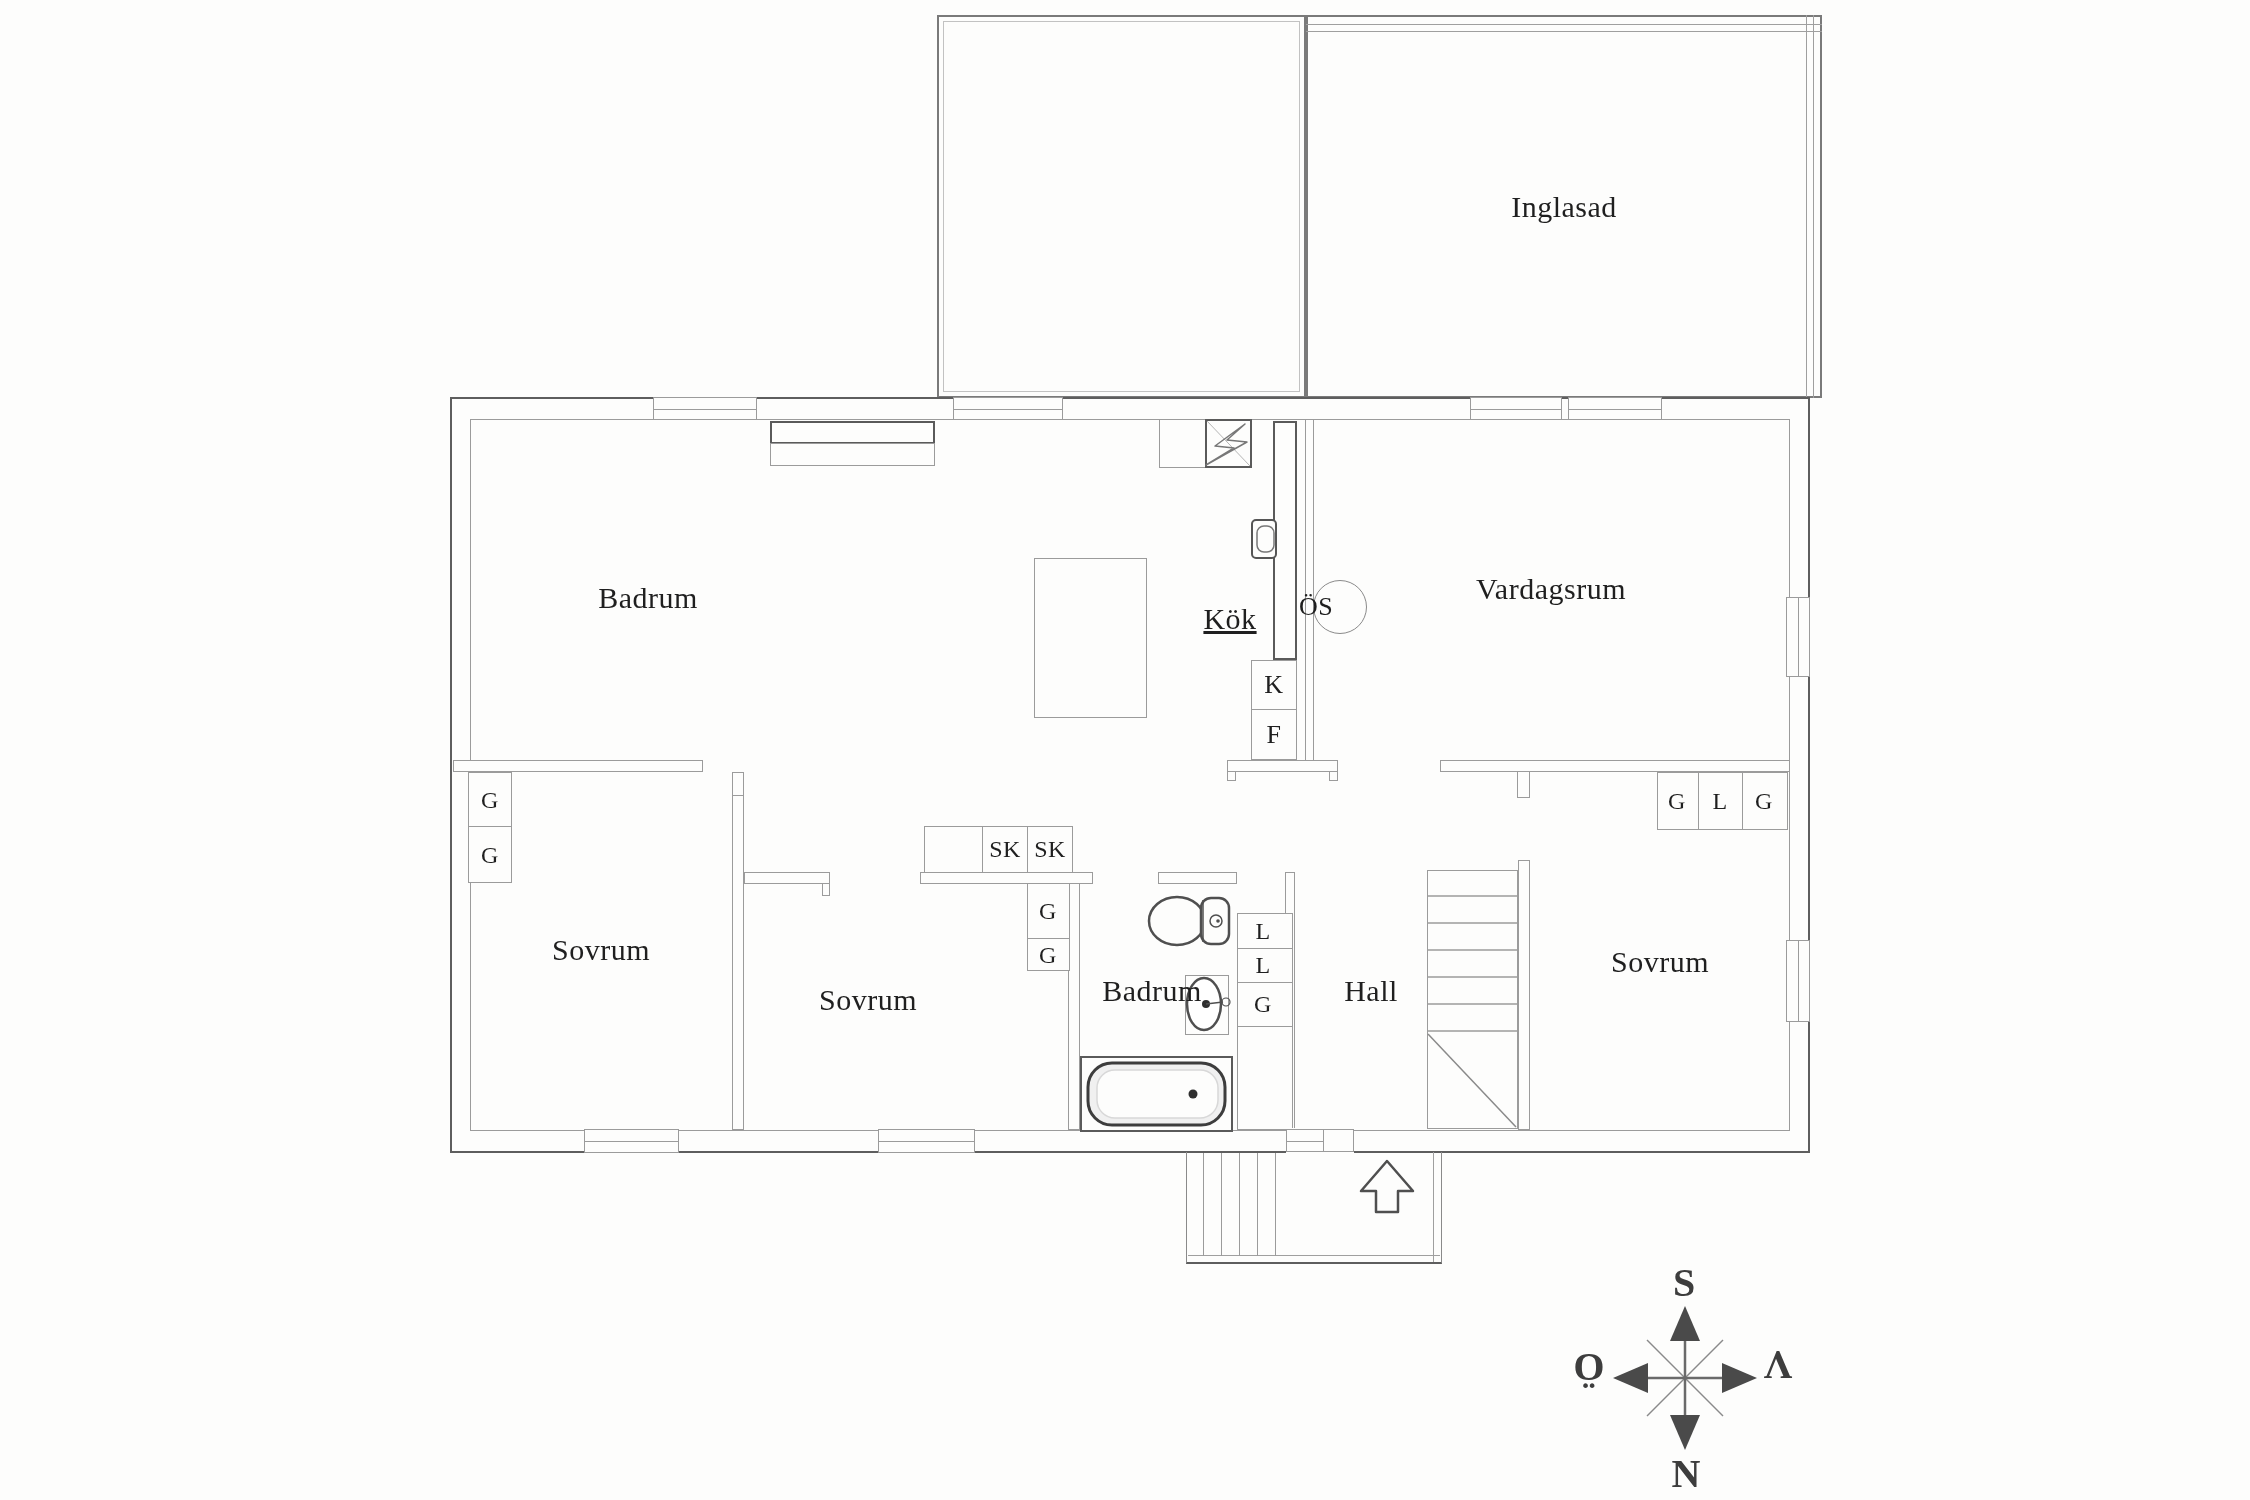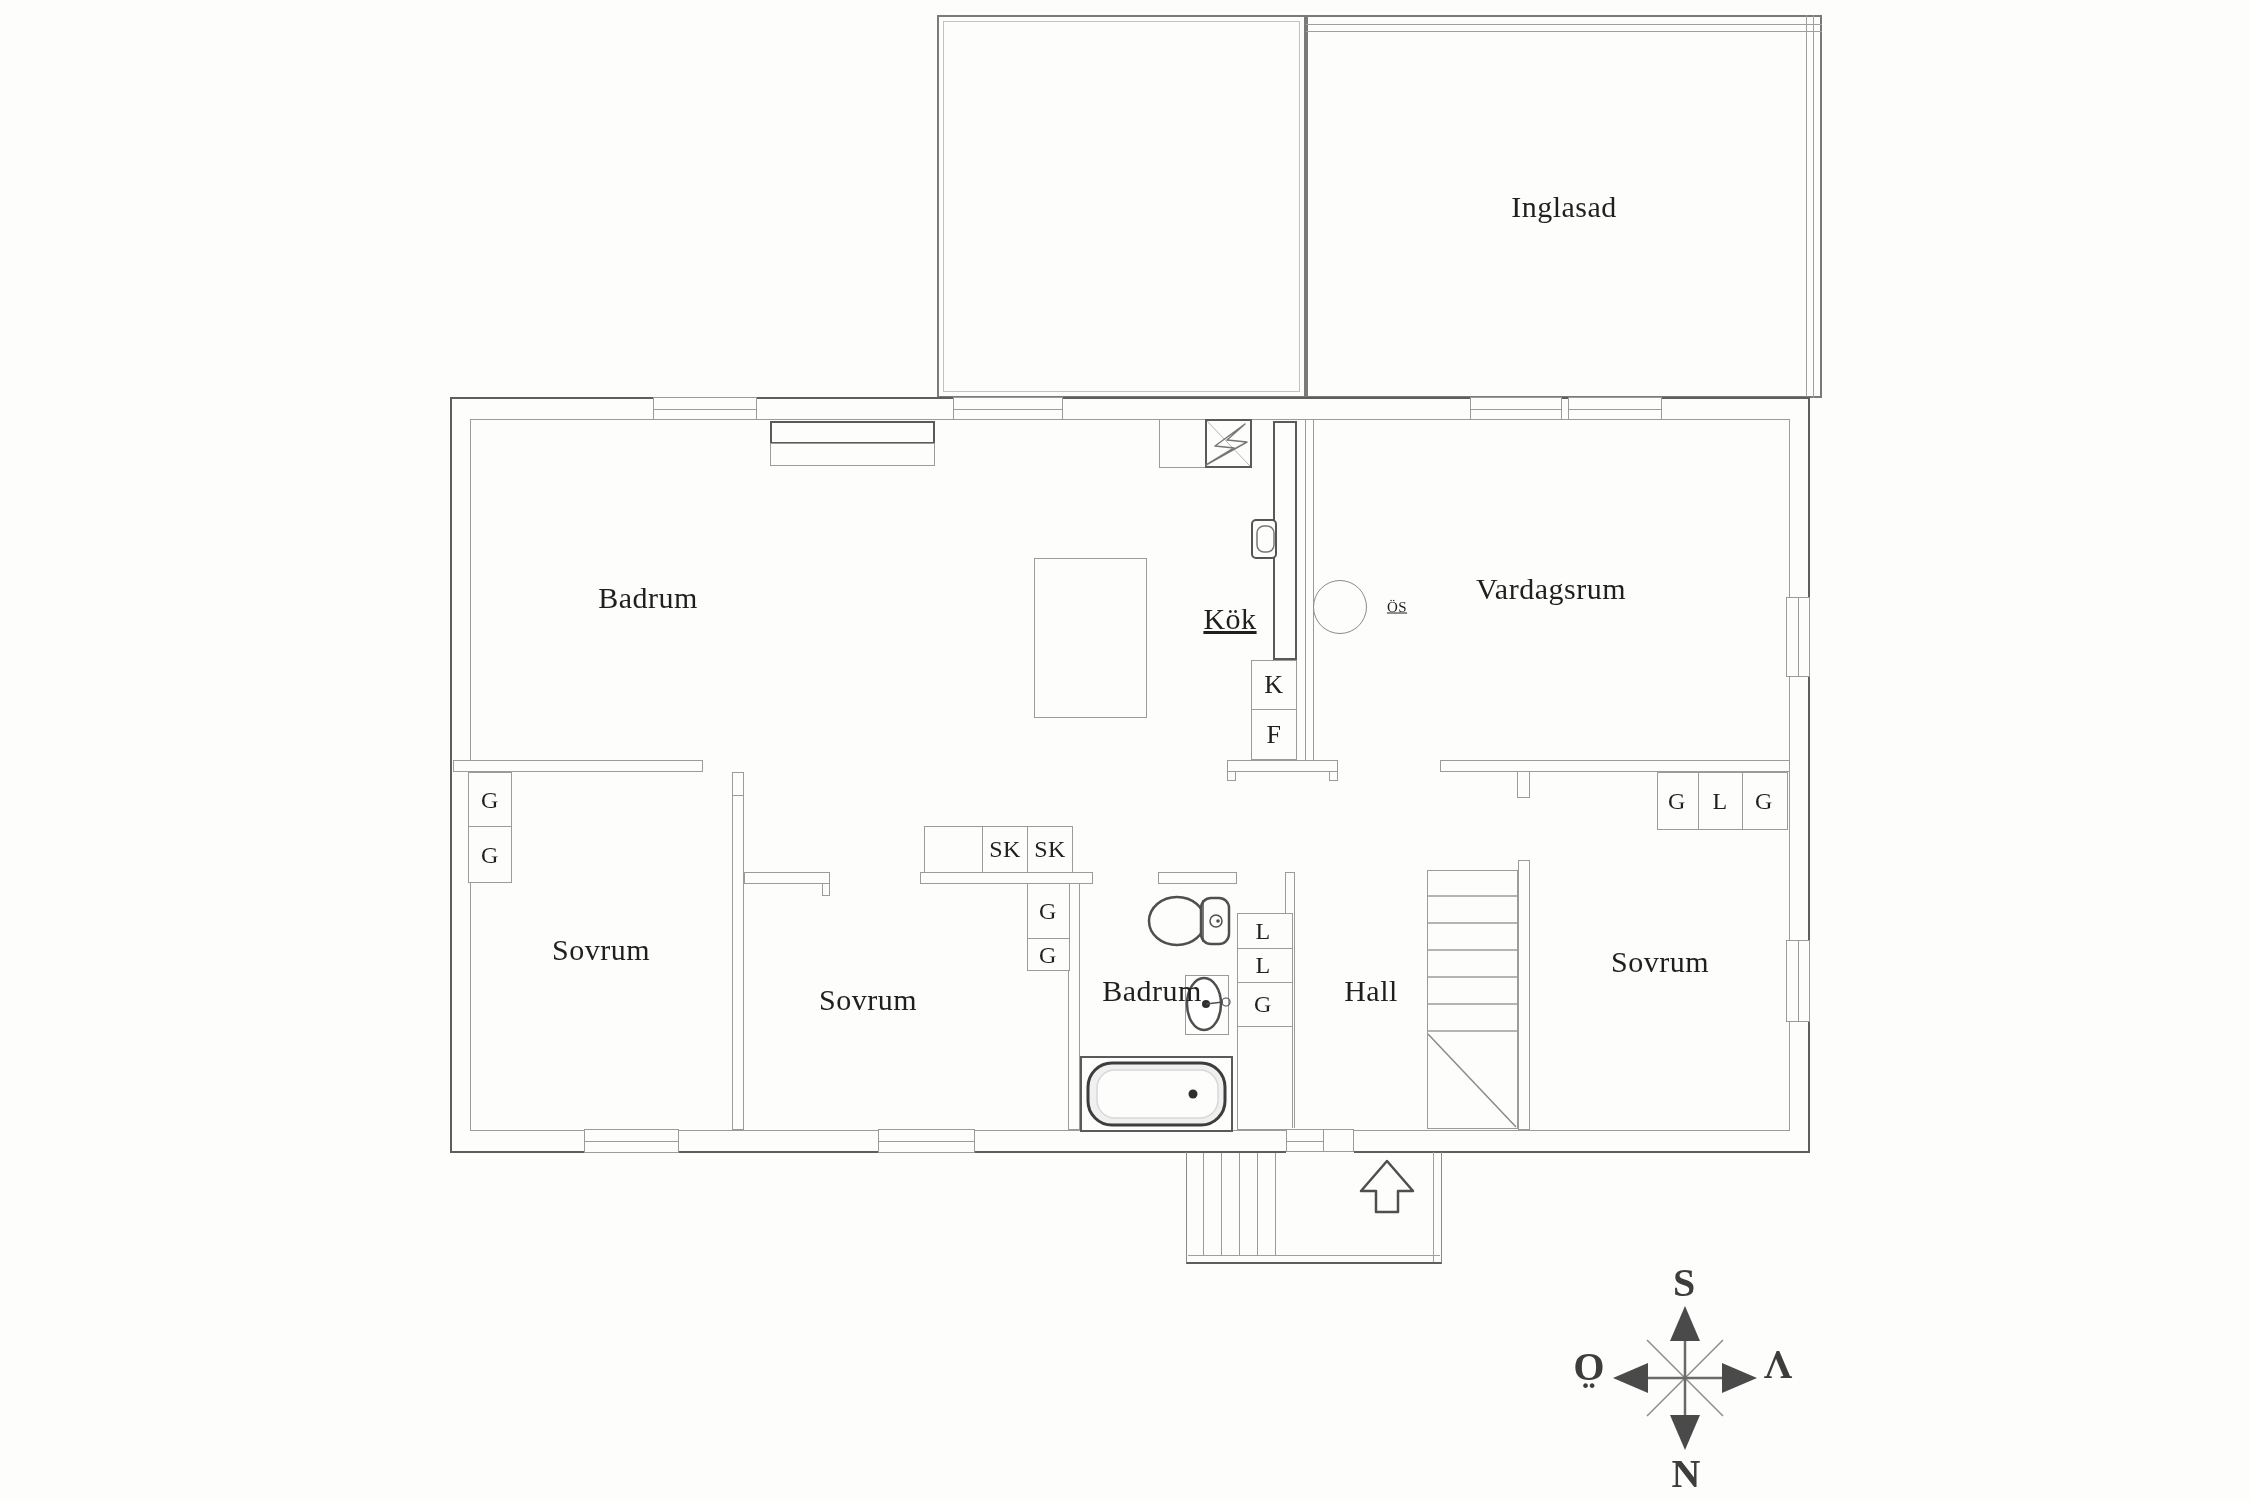--- a/index.html
+++ b/index.html
@@ -211,21 +211,21 @@
   <div class="lbl" style="left:1564px;top:207px;">Inglasad</div>
   <div class="lbl" style="left:648px;top:598px;">Badrum</div>
   <div class="lbl" style="left:1230px;top:619px;text-decoration:underline;">Kök</div>
   <div class="lbl" style="left:1551px;top:589px;">Vardagsrum</div>
   <div class="lbl" style="left:601px;top:950px;">Sovrum</div>
   <div class="lbl" style="left:868px;top:1000px;">Sovrum</div>
   <div class="lbl" style="left:1660px;top:962px;">Sovrum</div>
   <div class="lbl" style="left:1152px;top:991px;">Badrum</div>
   <div class="lbl" style="left:1371px;top:991px;text-align:right;">Hall</div>
 
-  <div class="lbl med" style="left:1397px;top:607px;font-size:15px;text-decoration:underline;">ÖS</div>
+  <div class="lbl med" style="left:1316px;top:607px;font-size:26px;">ÖS</div>
   <div class="lbl med" style="left:1274px;top:685px;">K</div>
   <div class="lbl med" style="left:1274px;top:735px;">F</div>
 
   <div class="lbl small" style="left:490px;top:800px;">G</div>
   <div class="lbl small" style="left:490px;top:855px;">G</div>
   <div class="lbl small" style="left:1005px;top:849px;">SK</div>
   <div class="lbl small" style="left:1050px;top:849px;">SK</div>
   <div class="lbl small" style="left:1048px;top:911px;">G</div>
   <div class="lbl small" style="left:1048px;top:955px;">G</div>
   <div class="lbl small" style="left:1263px;top:931px;">L</div>

